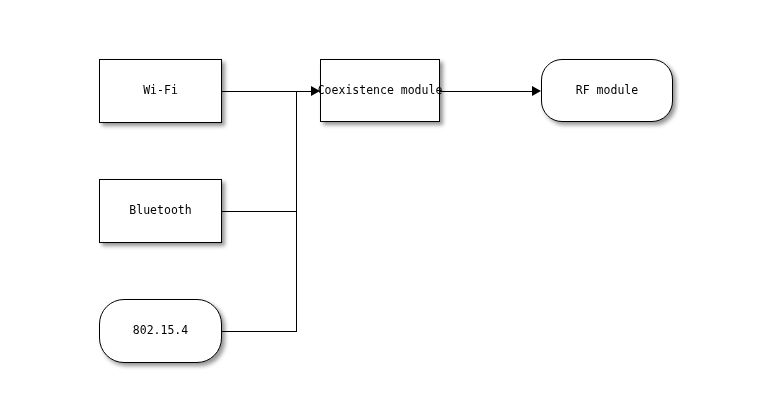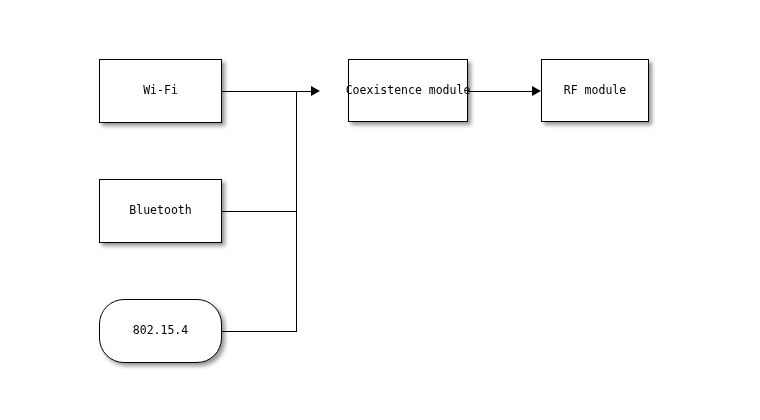--- a/index.html
+++ b/index.html
@@ -37,22 +37,22 @@
     color: #000000;
     letter-spacing: 0px;
     white-space: nowrap;
     text-align: center;
     user-select: none;
   }
   
   #node-wifi       { left: 99px;  top: 59px;  width: 123px; height: 64px; }
   #node-bluetooth  { left: 99px;  top: 179px; width: 123px; height: 64px; }
   #node-zigbee     { left: 99px;  top: 299px; width: 123px; height: 64px; border-radius: 25px; }
-  #node-coexistence{ left: 320px; top: 59px;  width: 120px; height: 63px; margin-left: 28px; }
-  #node-rf         { left: 541px; top: 59px;  width: 108px; height: 63px; }
+  #node-coexistence{ left: 320px; top: 59px;  width: 120px; height: 63px; }
+  #node-rf         { left: 541px; top: 59px;  width: 132px; height: 63px; border-radius: 21px; }
 
   
   .edge-h {
     position: absolute;
     height: 0;
     border-top: 1.5px solid #000000;
     z-index: 1;
   }
   .edge-v {
     position: absolute;

